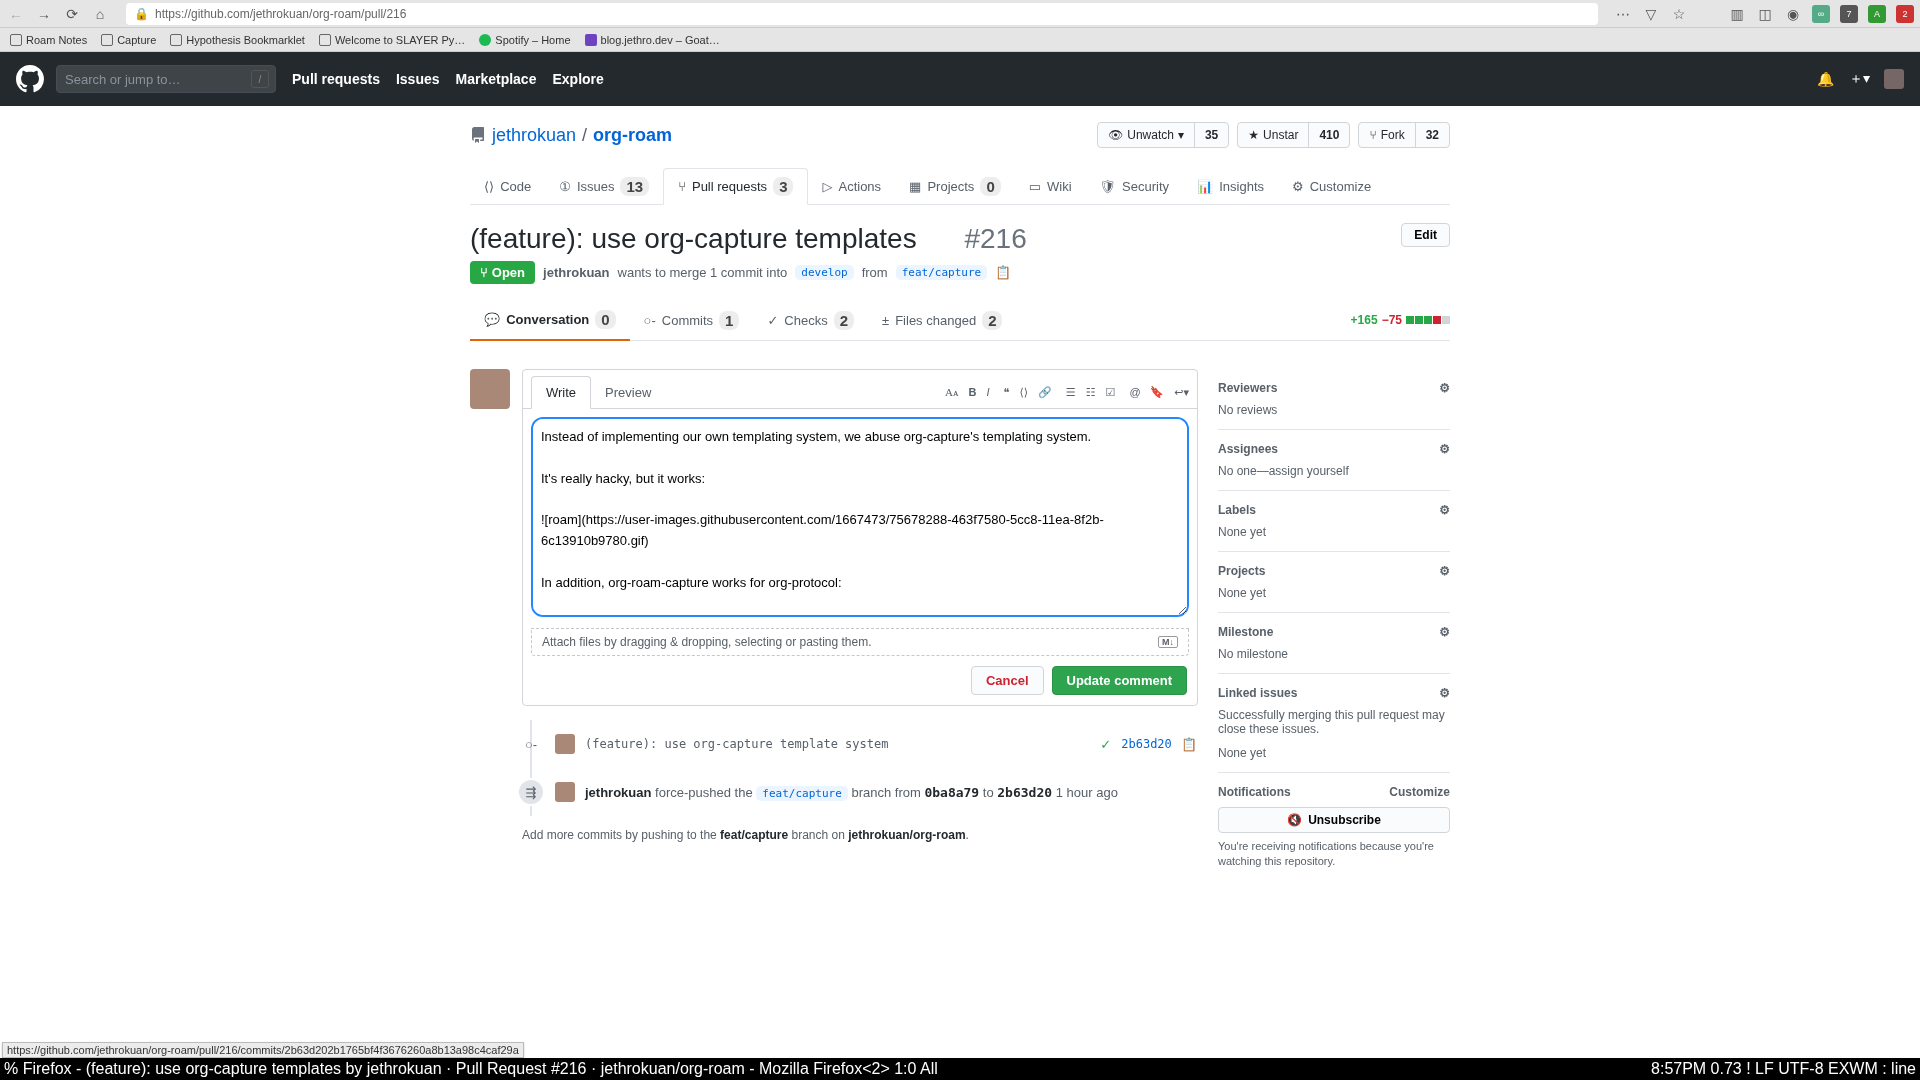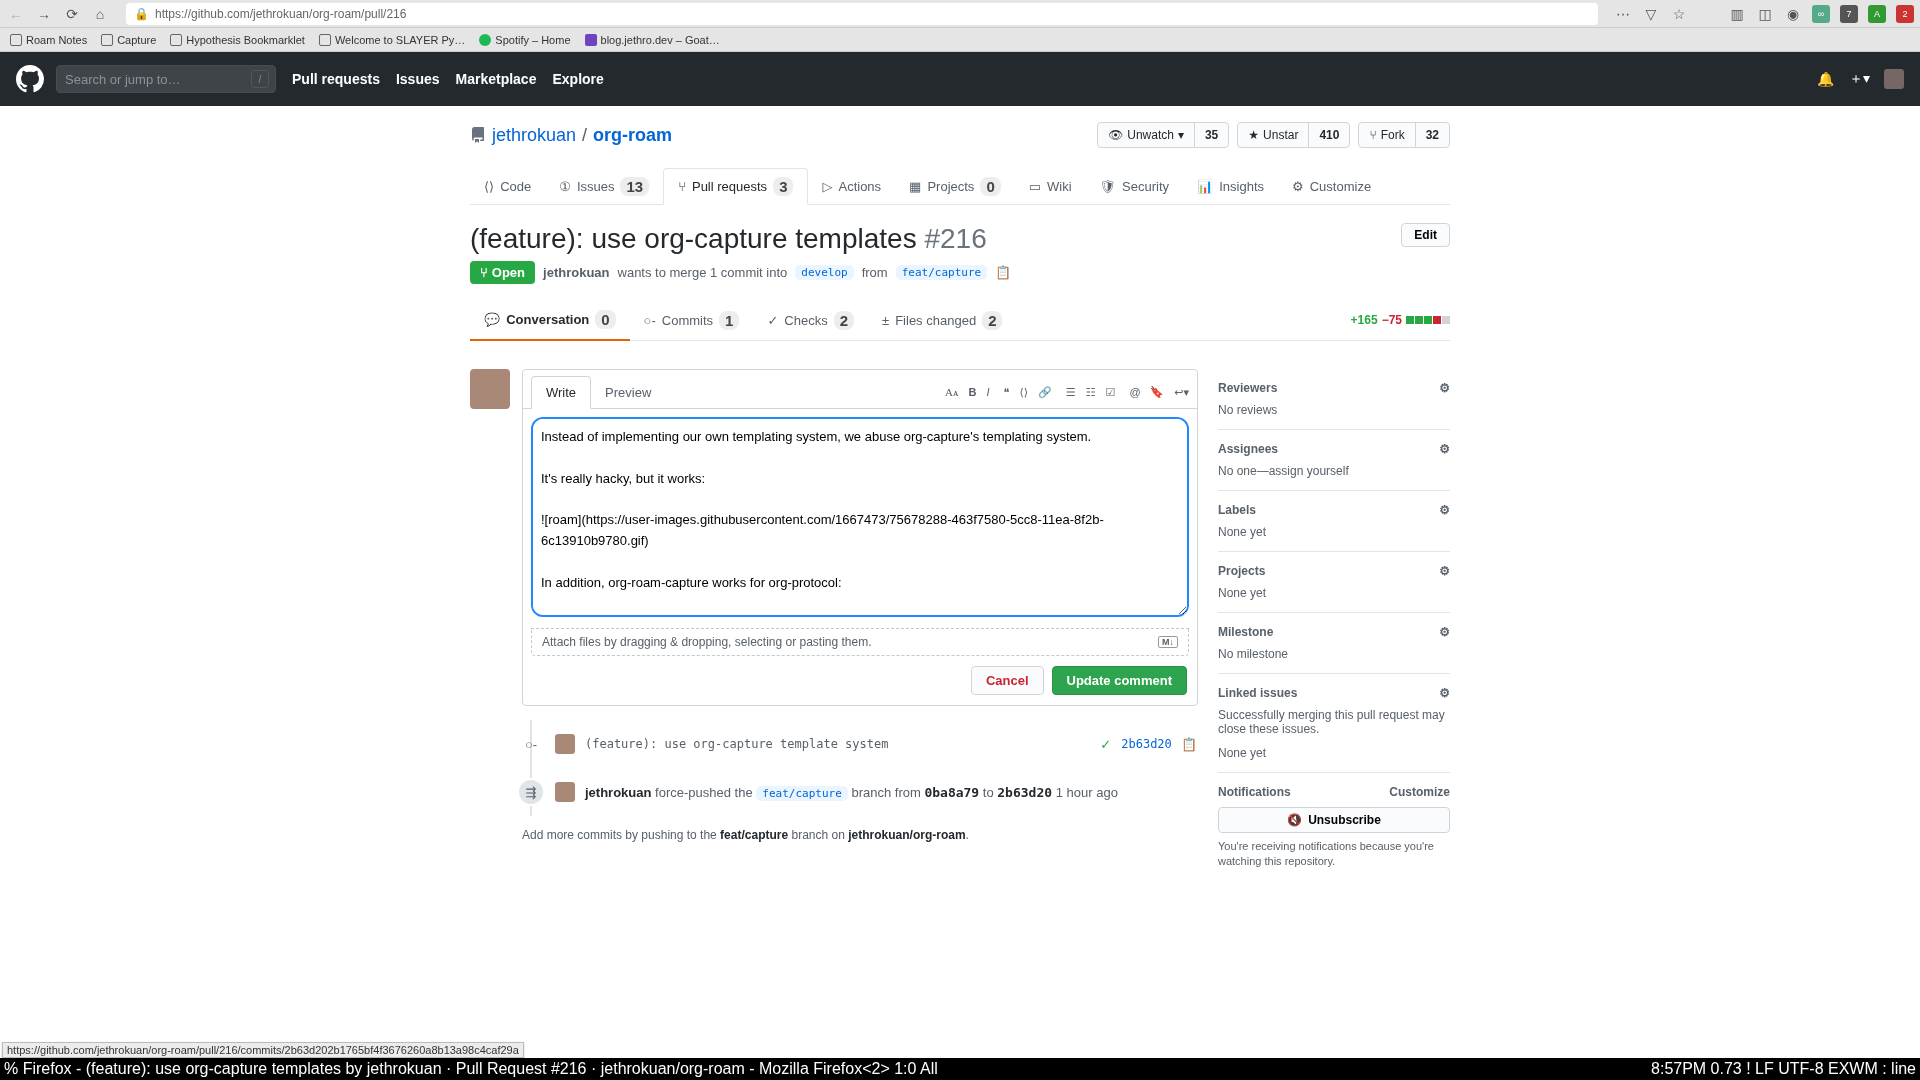--- a/index.html
+++ b/index.html
@@ -47,21 +47,21 @@
 
 
 .repo-nav { border-bottom: 1px solid #e1e4e8; margin-top: 20px; display: flex; }
 .repo-tab { padding: 8px 14px; font-size: 13px; color: #586069; display: flex; align-items: center; gap: 6px; cursor: pointer; }
 .repo-tab.active { border: 1px solid #e1e4e8; border-bottom: 1px solid #fff; border-radius: 4px 4px 0 0; margin-bottom: -1px; color: #24292e; background: #fff; }
 .counter { background: #ededed; border-radius: 8px; padding: 1px 6px; font-size: 15px; font-weight: 600; color: #444; }
 
 
 .pr-title-section { display: flex; align-items: flex-start; justify-content: space-between; margin-top: 18px; }
 .pr-title { font-size: 28px; font-weight: 400; }
-.pr-title .num { color: #6a737d; font-weight: 300; }
+.pr-title .num { color: #6a737d; font-weight: 300; margin-left: 40px; }
 .edit-btn { background: #fafbfc; border: 1px solid #d1d5da; border-radius: 4px; padding: 4px 12px; font-size: 12px; font-weight: 600; }
 
 .pr-meta { display: flex; align-items: center; gap: 8px; margin-top: 6px; font-size: 13px; color: #586069; }
 .state-open { background: #28a745; color: #fff; padding: 4px 10px; border-radius: 4px; font-weight: 600; font-size: 13px; display: flex; align-items: center; gap: 4px; }
 .branch-ref { background: #eaf5ff; color: #0366d6; padding: 1px 6px; border-radius: 5px; font-family: SFMono-Regular, Consolas, monospace; font-size: 11px; }
 
 
 .pr-tabs { display: flex; align-items: center; border-bottom: 1px solid #e1e4e8; margin-top: 16px; }
 .pr-tab { padding: 10px 14px; font-size: 13px; color: #586069; display: flex; align-items: center; gap: 6px; cursor: pointer; }
 .pr-tab.active { border-bottom: 2px solid #e36209; color: #24292e; font-weight: 600; margin-bottom: -1px; }

